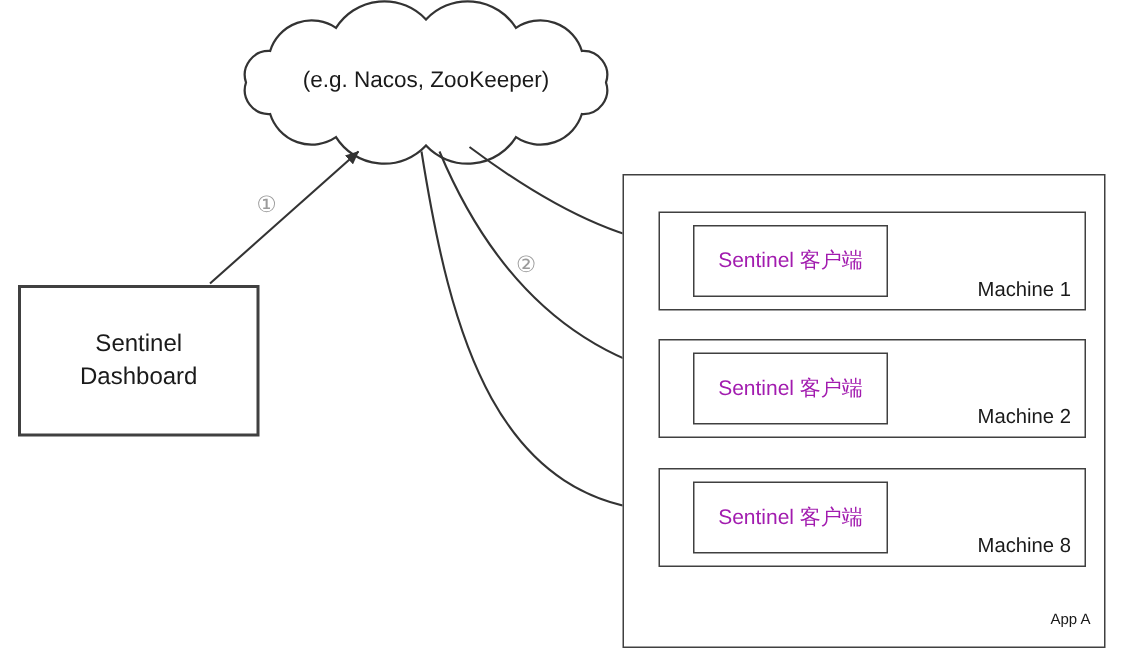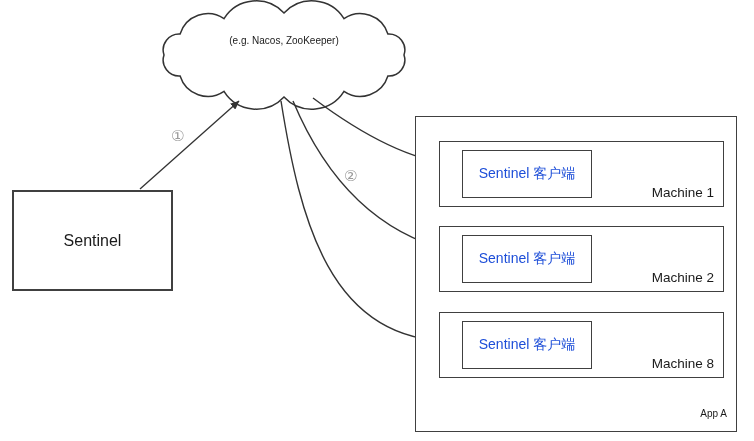--- a/index.html
+++ b/index.html
@@ -22,21 +22,21 @@
   .cloud-text {
     position: absolute;
     left: 164px;
     top: 29px;
     width: 240px;
     text-align: center;
     color: #1a1a1a;
     line-height: 24px;
   }
   .cloud-title { font-size: 17px; }
-  .cloud-subtitle { font-size: 10px; }
+  .cloud-subtitle { font-size: 15px; margin-top: 13px; }
   .box {
     position: absolute;
     background: #ffffff;
     border: 2px solid #404040;
     box-sizing: border-box;
   }
   .dashboard {
     left: 12px; top: 190px;
     width: 161px; height: 101px;
     display: flex;
@@ -67,21 +67,21 @@
     position: absolute;
     left: 22px; top: 8px;
     width: 130px; height: 48px;
     border: 1.5px solid #404040;
     box-sizing: border-box;
     background: #ffffff;
     display: flex;
     align-items: center;
     justify-content: center;
     font-size: 14px;
-    color: #1d4ed8;
+    color: #a21caf;
     white-space: nowrap;
   }
   .machine-label {
     position: absolute;
     right: 9px; bottom: 6px;
     font-size: 13.5px;
     color: #1a1a1a;
     margin-left: 48px;
   }
   .app-label {
@@ -132,20 +132,21 @@
     <path d="M 293,101 Q 345,225 451,251" fill="none" stroke="#333333" stroke-width="1.4" marker-end="url(#arrowhead)"></path>
     <path d="M 281,101 C 300,220 330,341 451,341" fill="none" stroke="#333333" stroke-width="1.4" marker-end="url(#arrowhead)"></path>
   </svg>
 
   <div class="cloud-text">
     <div class="cloud-subtitle">(e.g. Nacos, ZooKeeper)</div>
   </div>
 
   <div class="box dashboard">
     <span>Sentinel</span>
+    <span>Dashboard</span>
   </div>
 
   <div class="box app">
 
     <div class="machine machine-1">
       <div class="client">Sentinel 客户端</div>
       <div class="machine-label">Machine 1</div>
     </div>
 
     <div class="machine machine-2">

